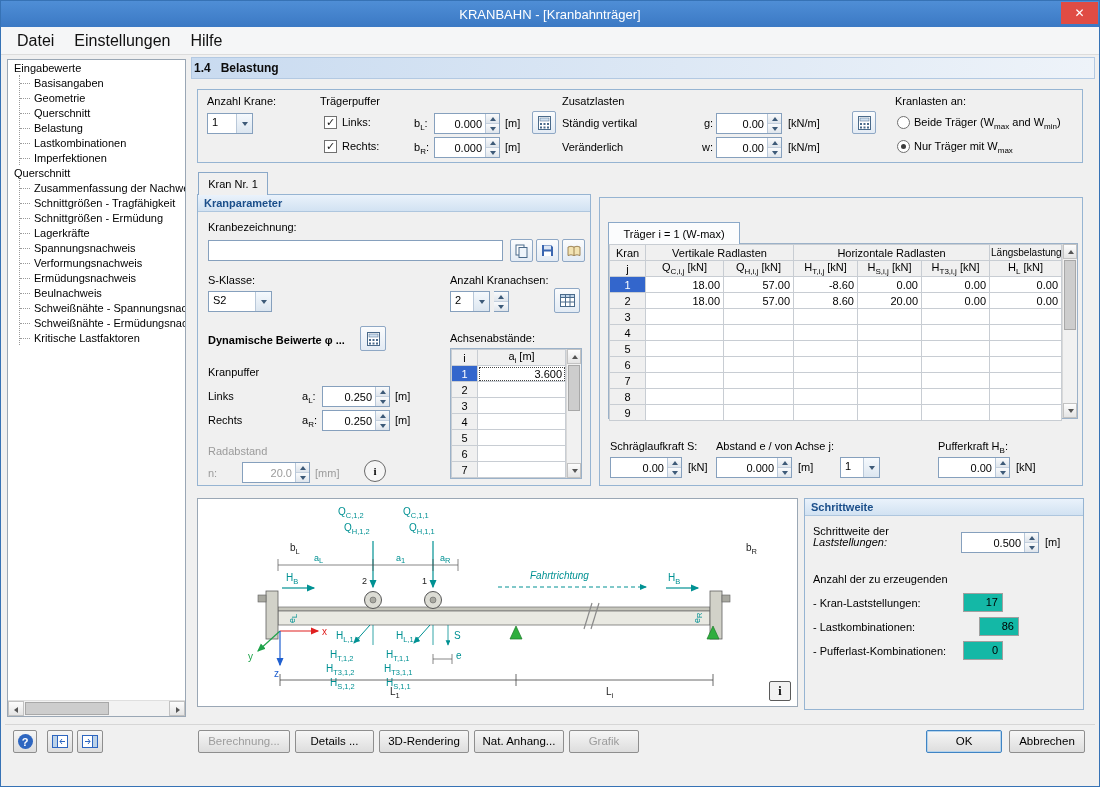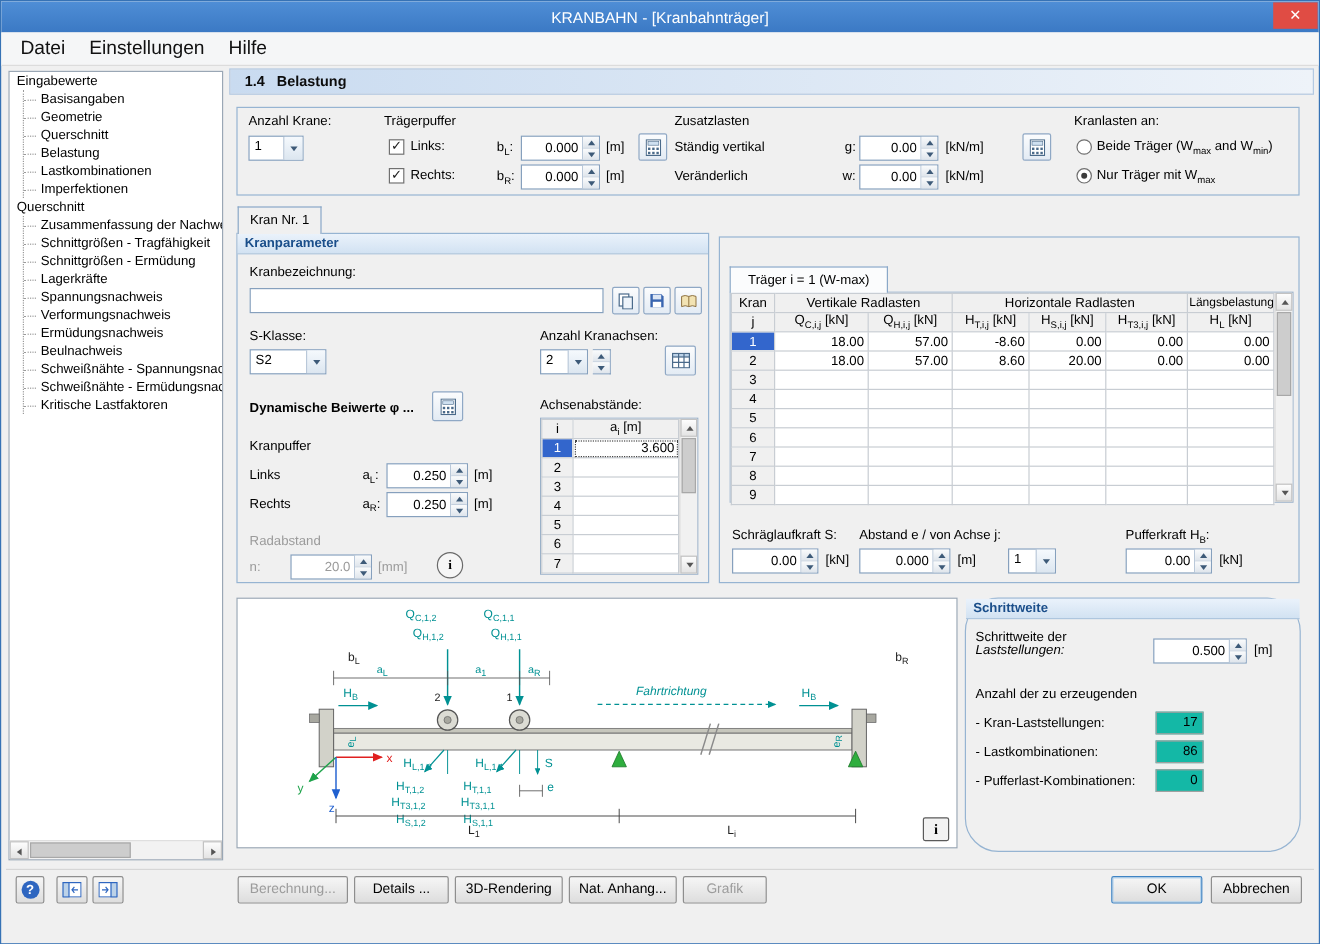--- a/index.html
+++ b/index.html
@@ -24,21 +24,21 @@
   .hs-btn { width:16px; height:100%; background:linear-gradient(#fdfdfd,#e4e4e4); border:1px solid #c2c2c2; position:relative; }
   .hs-btn.left::after { content:""; position:absolute; left:5px; top:5px; border-top:3px solid transparent; border-bottom:3px solid transparent; border-right:4px solid #555; }
   .hs-btn.right::after { content:""; position:absolute; left:6px; top:5px; border-top:3px solid transparent; border-bottom:3px solid transparent; border-left:4px solid #555; }
   .hs-thumb { width:84px; margin:1px; background:#cdcdcd; border:1px solid #a8a8a8; }
   .hs-track { flex:1; }
   .lb { position:absolute; font-size:11px; white-space:nowrap; color:#000; }
   .lb.gray { color:#9b9b9b; }
   .lb.bold { font-weight:bold; }
   sub { font-size:8px; }
 
-  .section-header { position:absolute; left:190px; top:56px; width:904px; height:22px; background:linear-gradient(to right,#c9dbf0,#eef3f9); border:1px solid #b3c9e2; display:flex; align-items:center; gap:10px; padding-left:12px; font-size:12px; font-weight:bold; color:#0c0c0c; }
+  .section-header { position:absolute; left:190px; top:56px; width:904px; height:22px; background:linear-gradient(to right,#c9dbf0,#eef3f9); border:1px solid #b3c9e2; display:flex; align-items:center; gap:10px; padding-left:2px; font-size:12px; font-weight:bold; color:#0c0c0c; }
 
   .panel { position:absolute; border:1px solid #96b4d2; background:#f0f0f0; }
   .grouphdr { height:17px; background:linear-gradient(#eaf2fb,#d2e2f2); border-bottom:1px solid #aec6de; color:#1a4e8a; font-size:11px; font-weight:bold; padding:2px 6px; }
 
   
   .fld { position:absolute; display:flex; border:1px solid #86a0bd; background:#fff; height:21px; }
   .fld input { flex:1; min-width:0; border:0; outline:0; font:11px "Liberation Sans",sans-serif; text-align:right; padding:0 3px; background:transparent; color:#000; }
   .fld.gray input { color:#9b9b9b; }
   .spin { width:14px; display:flex; flex-direction:column; border-left:1px solid #b9c8d9; }
   .spin > div { flex:1; display:flex; align-items:center; justify-content:center; background:linear-gradient(#fafbfc,#dfe5ec); border-bottom:1px solid #c3cfdd; }
@@ -703,41 +703,41 @@
       <line x1="318" y1="175" x2="318" y2="187" stroke="#444" stroke-width="0.8"></line>
       <line x1="515" y1="175" x2="515" y2="187" stroke="#444" stroke-width="0.8"></line>
       <text x="192" y="196" class="dg-black"><tspan>L</tspan><tspan dy="2.5" class="dg-sub">1</tspan></text>
       <text x="408" y="196" class="dg-black"><tspan>L</tspan><tspan dy="2.5" class="dg-sub">i</tspan></text>
     </svg>
     <div class="ibtn" style="right:6px; bottom:5px; width:22px; height:20px; left:auto; top:auto; border-color:#5a5a5a; background:#f2f2f2;">
       <span style="font-size:12px; font-weight:bold; font-family:'Liberation Serif',serif;">i</span>
     </div>
   </div>
 
-  <div class="panel" style="left:803px; top:497px; width:280px; height:212px;border-radius:28px;">
+  <div class="panel" style="left:803px; top:497px; width:280px; height:212px;">
     <div class="grouphdr">Schrittweite</div>
     <div class="lb" style="left:8px; top:26px;">Schrittweite der</div>
     <div class="lb" style="left:8px; top:37px;font-style:italic;">Laststellungen:</div>
     <div class="fld" style="left:156px; top:33px; width:78px;">
       <input value="0.500" style="">
       <div class="spin">
           <div>
             <div class="tri-u"></div>
           </div>
           <div>
             <div class="tri-d"></div>
           </div>
         </div>
     </div>
     <div class="lb" style="left:240px; top:37px;">[m]</div>
     <div class="lb" style="left:8px; top:74px;">Anzahl der zu erzeugenden</div>
     <div class="lb" style="left:8px; top:98px;">- Kran-Laststellungen:</div>
     <div class="count-box" style="left:158px; top:94px;">17</div>
     <div class="lb" style="left:8px; top:122px;">- Lastkombinationen:</div>
-    <div class="count-box" style="left:158px; top:118px;">86</div>
+    <div class="count-box" style="left:174px; top:118px;">86</div>
     <div class="lb" style="left:8px; top:146px;">- Pufferlast-Kombinationen:</div>
     <div class="count-box" style="left:158px; top:142px;">0</div>
   </div>
 
   <div class="footer-sep"></div>
   <div class="ibtn" style="left:12px; top:729px; width:24px; height:23px; border-color:#8e8e8e; background:linear-gradient(#f6f6f6,#dddddd);">
     <span style="width:15px; height:15px; border-radius:50%; background:#2e66c0; color:#fff; font-size:11px; font-weight:bold; display:flex; align-items:center; justify-content:center;">?</span>
   </div>
   <div class="ibtn" style="left:46px; top:729px; width:26px; height:23px; border-color:#8e8e8e; background:linear-gradient(#f6f6f6,#dddddd);">
     <svg width="16" height="13" viewBox="0 0 16 13">

